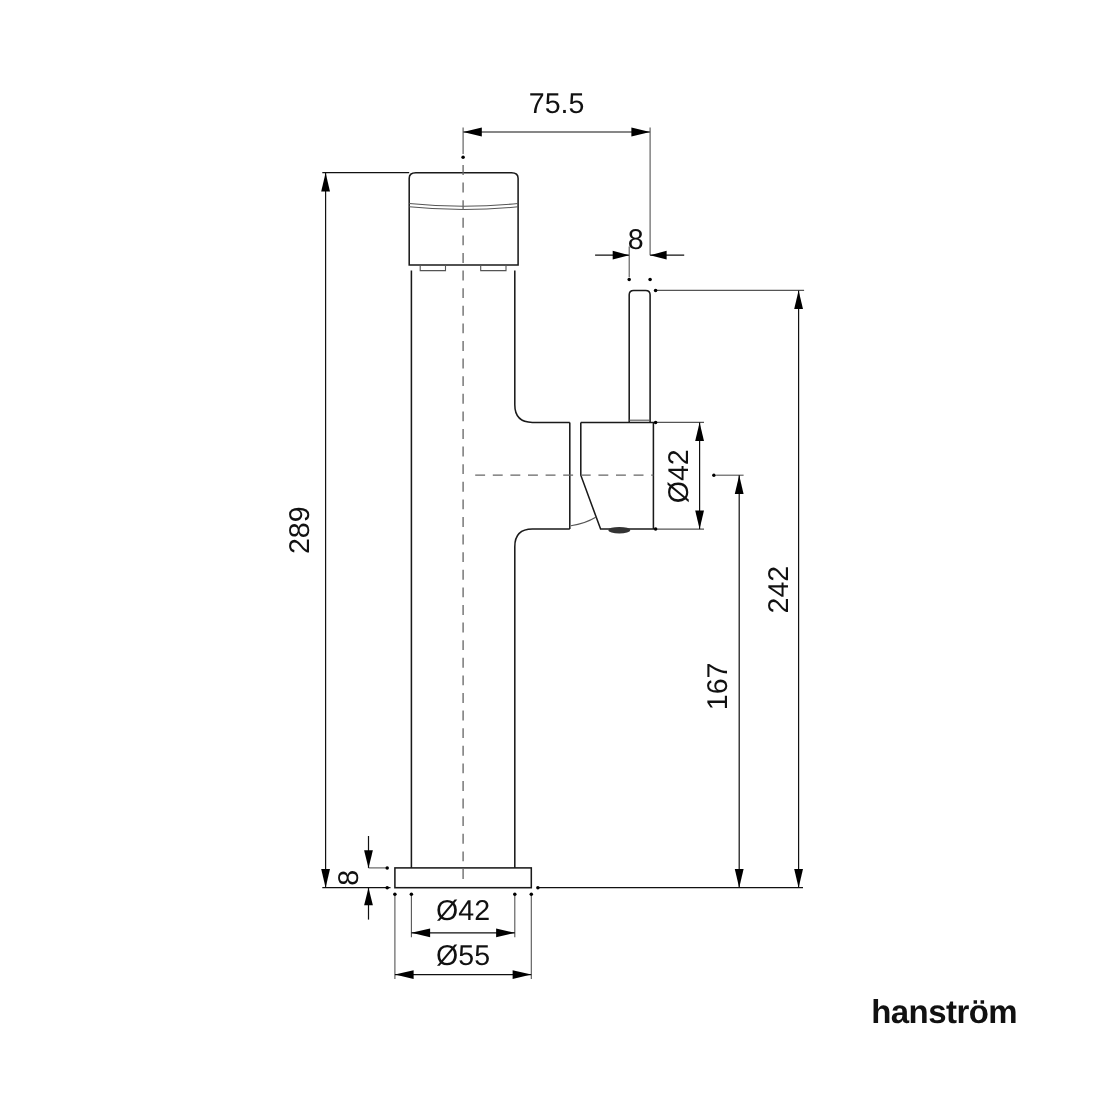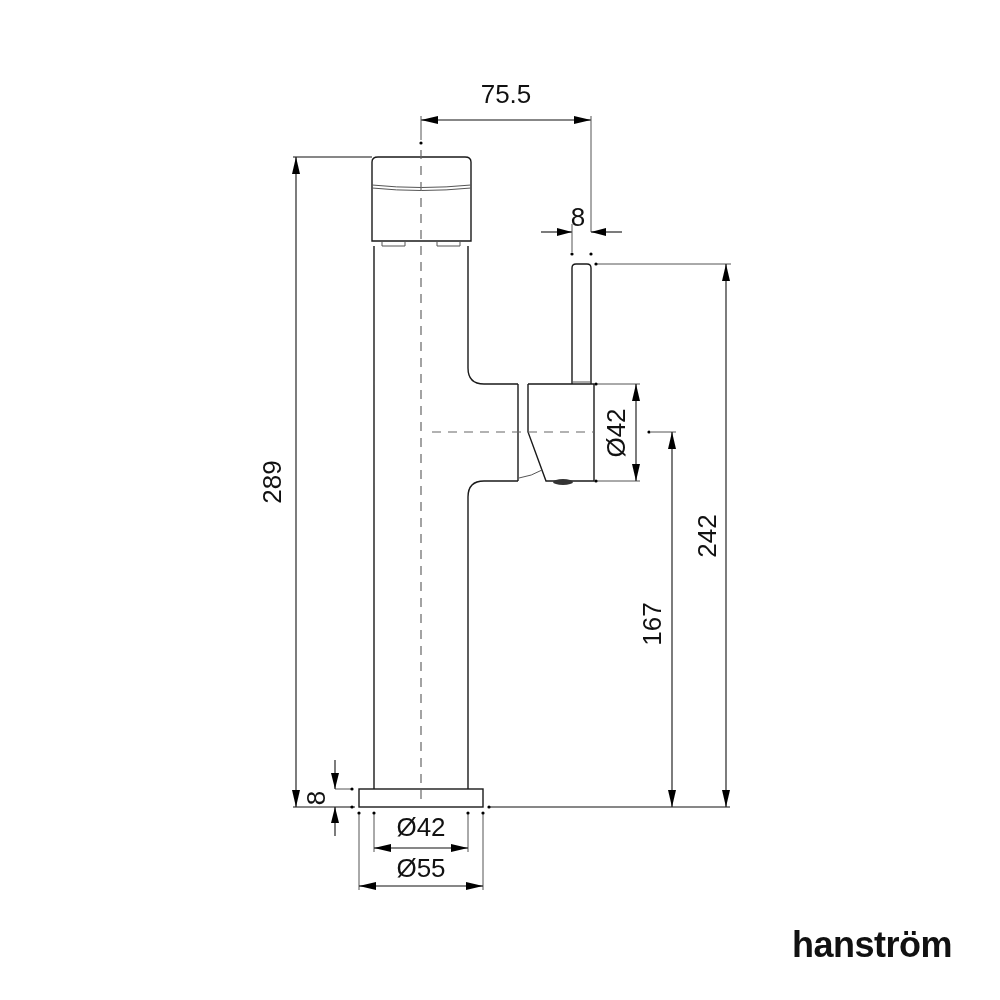--- a/index.html
+++ b/index.html
@@ -5,21 +5,21 @@
     html, body { margin: 0; padding: 0; background: #ffffff; }
     body { width: 1000px; height: 1000px; position: relative; overflow: hidden; font-family: "Liberation Sans", sans-serif; }
     #drawing { position: absolute; left: 0; top: 0; width: 1000px; height: 1000px; }
     .outline { fill: none; stroke: #1a1a1a; stroke-width: 1.4; }
     .thin { fill: none; stroke: #555555; stroke-width: 1; }
     .dim { fill: none; stroke: #111111; stroke-width: 1.1; }
     .center { fill: none; stroke: #666666; stroke-width: 1.2; stroke-dasharray: 9 7; }
     .arrow { fill: #000000; stroke: none; }
     .dot { fill: #000000; }
     .dimtext { font-family: "Liberation Sans", sans-serif; font-size: 26px; fill: #111111; }
-    .brand { position: absolute; left: 792px; top: 924px; font-family: "Liberation Sans", sans-serif; font-weight: bold; font-size: 36px; letter-spacing: -0.5px; color: #111111; }
+    .brand { position: absolute; left: 792px; top: 904px; font-family: "Liberation Sans", sans-serif; font-weight: bold; font-size: 30px; letter-spacing: -0.5px; color: #111111; }
   </style>
 </head>
 <body>
 
 <svg id="drawing" viewBox="0 0 1000 1000" xmlns="http://www.w3.org/2000/svg">
 
   <g>
 
     <path class="outline" d="M372,241 L372,162 Q372,157 378,157 L465,157 Q471,157 471,162 L471,241 Z"></path>
     <path class="thin" d="M372,185 Q421,190 471,185"></path>

